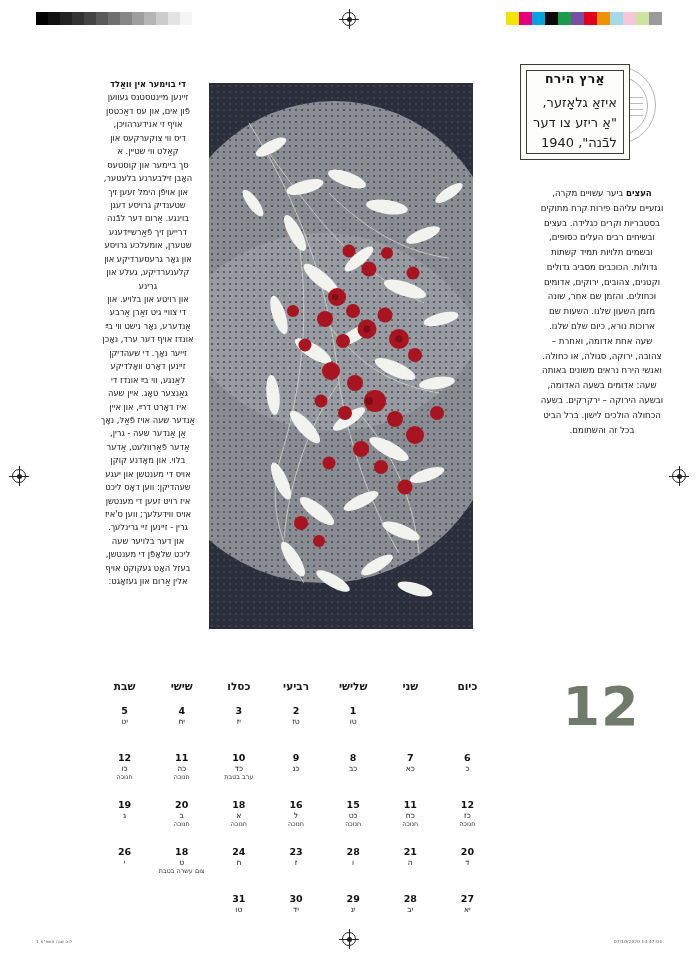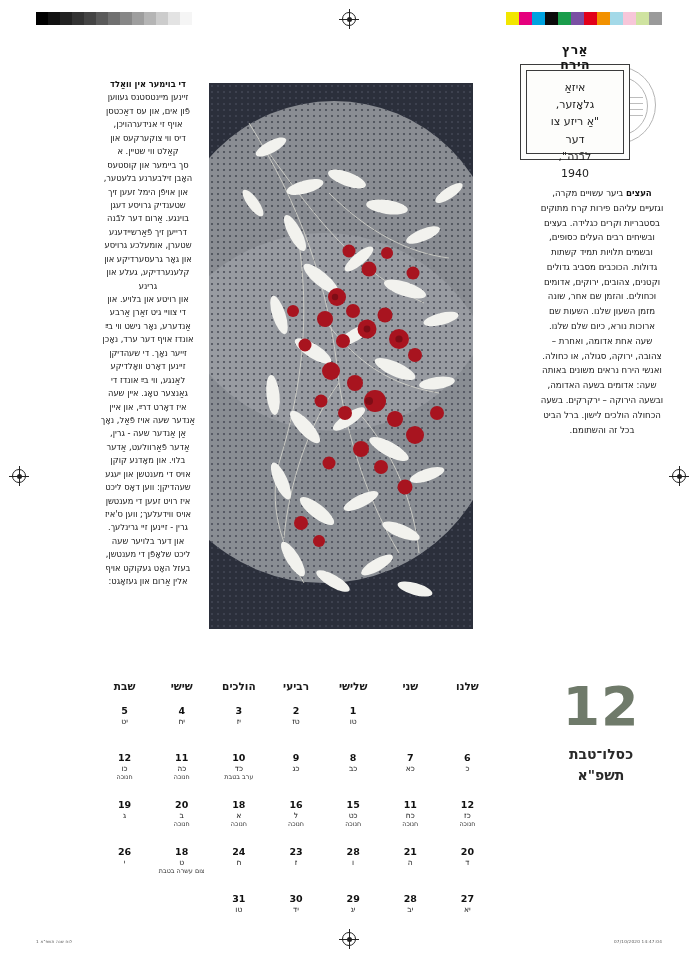--- a/index.html
+++ b/index.html
@@ -107,33 +107,34 @@
   }
   .stamp-inner {
     width: 100%; height: 100%;
     border: 1px solid #3b3b3b;
     display: flex;
     flex-direction: column;
     align-items: center;
     justify-content: center;
     direction: rtl;
     text-align: center;
-    padding: 4px 18px;
+    padding: 4px 0;
   }
   .stamp-title {
     font-size: 12.5px;
     font-weight: bold;
     color: #151515;
     letter-spacing: .3px;
     margin-bottom: 7px;
   }
   .stamp-sub {
-    font-size: 11px;
+    font-size: 13px;
     color: #1d1d1d;
     line-height: 1.55;
+    text-align: right;
   }
   .postmark {
     position: absolute;
     right: 6px; top: 6px;
     width: 78px; height: 78px;
     border-radius: 50%;
     border: 1.2px solid #8d8d8d;
     opacity: .65;
   }
   .postmark::before {
@@ -414,33 +415,29 @@
   </div>
 </div>
 
 <div class="hebrew-col">
   <span class="lead">העצים</span>
   <span>ביער עשויים מקרה, וגזעיים עליהם פירות קרח מתוקים בסטבריות וקרים כגלידה. בעצים ובשיחים רבים העלים כסופים, ובשמים תלויות תמיד קשתות גדולות. הכוכבים מסביב גדולים וקטנים, צהובים, ירוקים, אדומים וכחולים. והזמן שם אחר, שונה מזמן השעון שלנו. השעות שם ארוכות נורא, כיום שלם שלנו. שעה אחת אדומה, ואחרת – צהובה, ירוקה, סגולה, או כחולה. ואנשי הירח נראים משונים באותה שעה: אדומים בשעה האדומה, ובשעה הירוקה – ירקרקים. בשעה הכחולה הולכים לישון. ברל הביט בכל זה והשתומם.</span>
 </div>
 
 <div class="month-block">
   <div class="month-num">12</div>
-  <div class="month-name">
-    <div>כסלו־טבת</div>
-    <div>תשפ"א</div>
-  </div>
 </div>
 
 <div class="calendar">
   <div class="cal-head" id="cal-head">
-      <div>שלנו</div>
+      <div>כיום</div>
       <div>שני</div>
       <div>שלישי</div>
       <div>רביעי</div>
-      <div>הולכים</div>
+      <div>כסלו</div>
       <div>שישי</div>
       <div>שבת</div>
     </div>
   <div class="cal-grid" id="cal-grid">
       <div class="cal-cell"></div>
       <div class="cal-cell"></div>
       <div class="cal-cell">
         <div class="cal-num">1</div>
         <div class="cal-heb">טו</div>
       </div>

